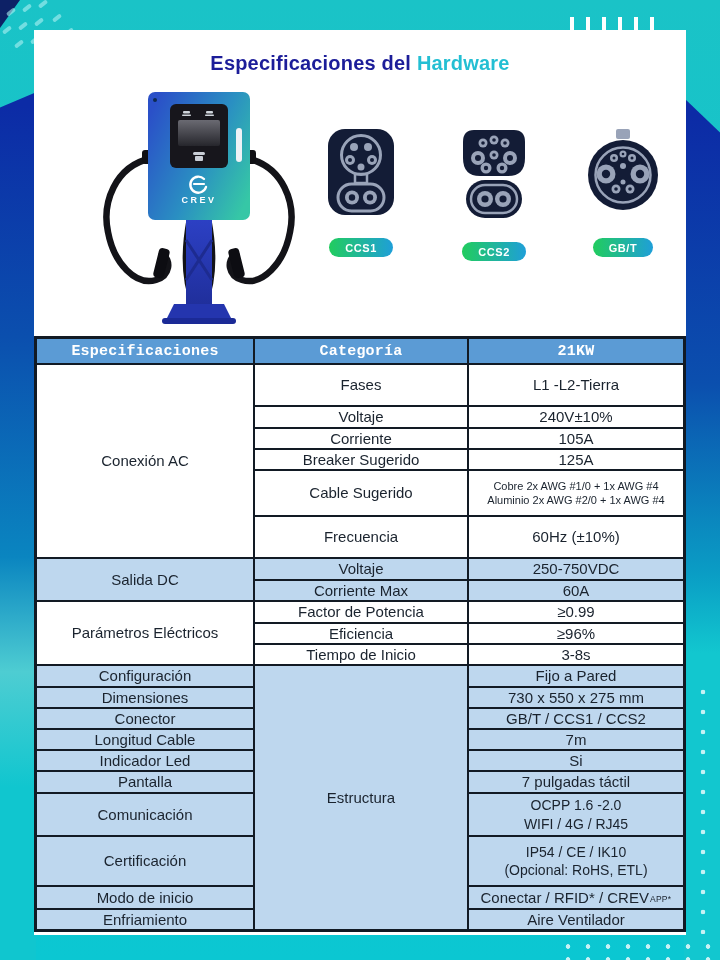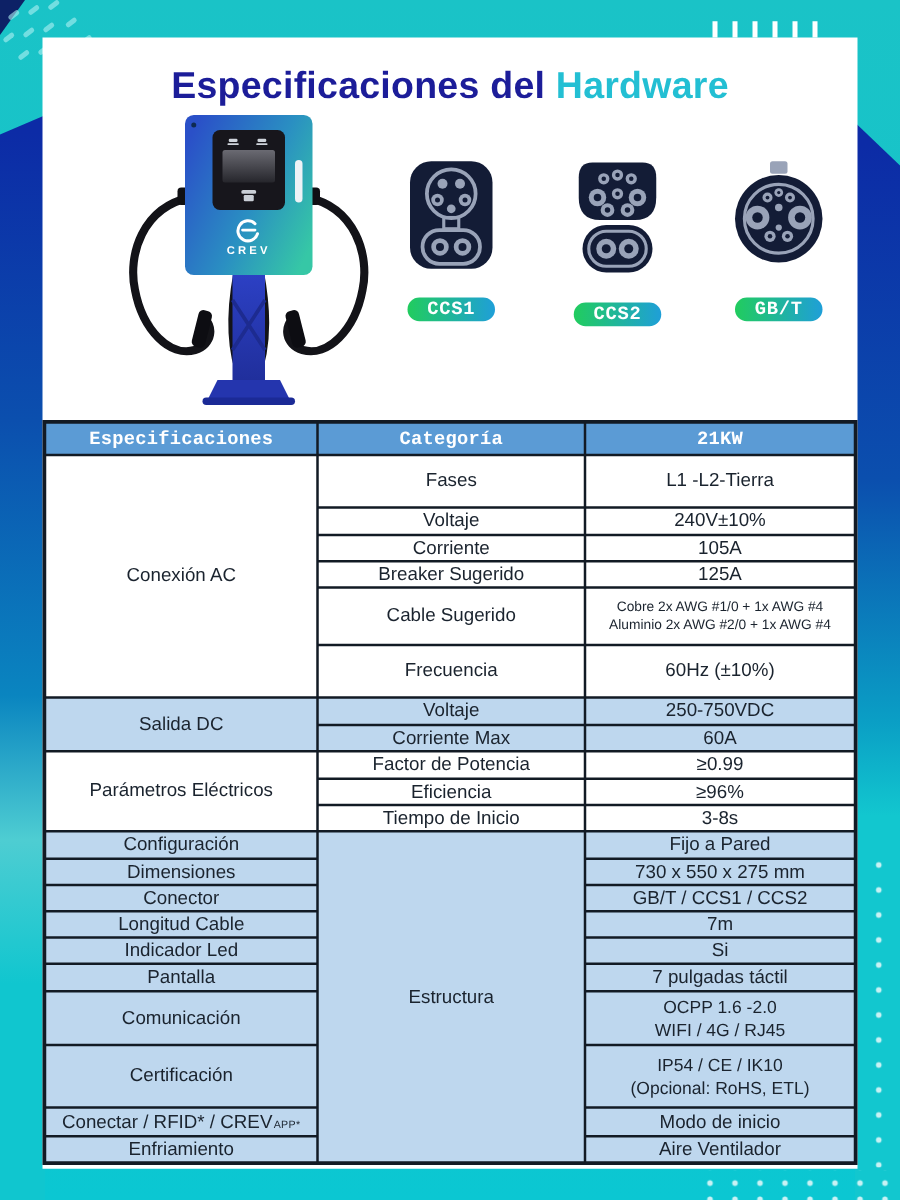--- a/index.html
+++ b/index.html
@@ -25,30 +25,30 @@
   .ticks i{display:block;width:4px;height:13px;background:#ffffff;}
   
   .dot-col{position:absolute;right:0;top:676px;width:34px;height:258px;z-index:2;
     background-image:radial-gradient(circle,rgba(219,246,248,.9) 2px,transparent 2.6px);
     background-size:20px 20px;background-position:7px 6px;}
   .dot-row{position:absolute;right:0;top:936px;width:168px;height:24px;z-index:2;
     background-image:radial-gradient(circle,rgba(219,246,248,.9) 2px,transparent 2.6px);
     background-size:20px 13px;background-position:6px 4px;}
   
   .card{position:absolute;left:34px;top:30px;width:652px;height:905px;background:#ffffff;z-index:4;}
-  .title{margin:0;padding-top:22px;text-align:center;font-size:30px;font-weight:800;
+  .title{margin:0;padding-top:22px;text-align:center;font-size:20px;font-weight:800;
     letter-spacing:.2px;color:#1c1d99;}
   .title .accent{color:#23bfd3;}
   
   .charger{position:absolute;left:64px;top:58px;}
   .conn-fig{position:absolute;top:98px;width:76px;display:flex;flex-direction:column;align-items:center;}
   .fig-ccs1{left:289px;} .fig-ccs2{left:422px;} .fig-gbt{left:551px;}
   .badge{margin-top:22px;min-width:54px;height:19px;border-radius:10px;
-    background:linear-gradient(90deg,#21cc5e,#1f9fd8);color:#fff;font-size:15px;font-weight:bold;
-    letter-spacing:.6px;display:flex;align-items:center;justify-content:center;padding:0 16px;box-sizing:border-box;font-family:Liberation Mono, monospace;}
+    background:linear-gradient(90deg,#21cc5e,#1f9fd8);color:#fff;font-size:11px;font-weight:bold;
+    letter-spacing:.6px;display:flex;align-items:center;justify-content:center;padding:0 16px;box-sizing:border-box;}
   
   .spec-table{position:absolute;left:0;top:306px;width:652px;display:grid;
     grid-template-columns:216px 212px 1fr;gap:2px;background:#121a24;padding:3px;box-sizing:border-box;}
   .spec-table .th{background:#5b9bd5;color:#fff;font-weight:bold;font-size:15px;
     display:flex;align-items:center;justify-content:center;letter-spacing:.2px;font-family:Liberation Mono, monospace;}
   .spec-table .td{display:flex;align-items:center;justify-content:center;
     font-size:15px;color:#1a232e;text-align:center;line-height:1.15;}
   .spec-table .white{background:#ffffff;}
   .spec-table .blue{background:#bed7ee;}
   .spec-table .val.small{font-size:11px;line-height:1.3;flex-direction:column;}
@@ -314,24 +314,24 @@
         <div class="td cat blue">Comunicación</div>
         <div class="td val blue mid">
           <div>OCPP 1.6 -2.0</div>
           <div>WIFI / 4G / RJ45</div>
         </div>
         <div class="td cat blue">Certificación</div>
         <div class="td val blue mid">
           <div>IP54 / CE / IK10</div>
           <div>(Opcional: RoHS, ETL)</div>
         </div>
+        <div class="td cat blue">Modo de inicio</div>
         <div class="td val blue">
           <span>Conectar / RFID* / CREV</span>
           <span class="sup">APP*</span>
         </div>
-        <div class="td cat blue">Modo de inicio</div>
         <div class="td cat blue">Enfriamiento</div>
         <div class="td val blue">
           <span>Aire Ventilador</span>
         </div>
       </div>
   </div>
 </div>
 
 </body></html>

